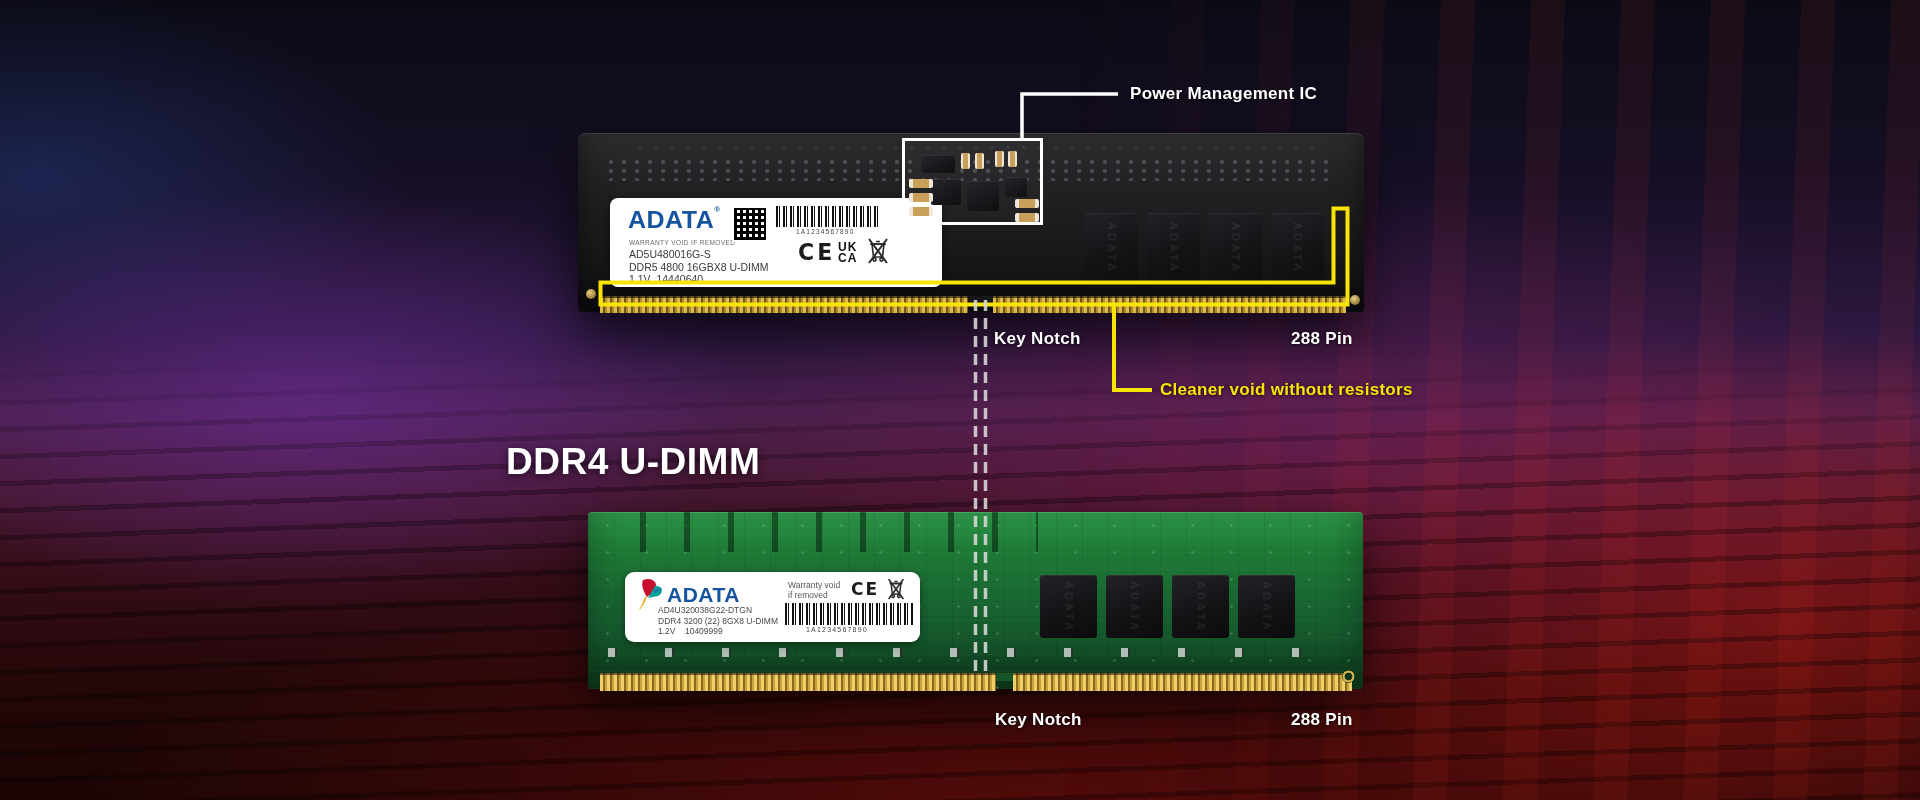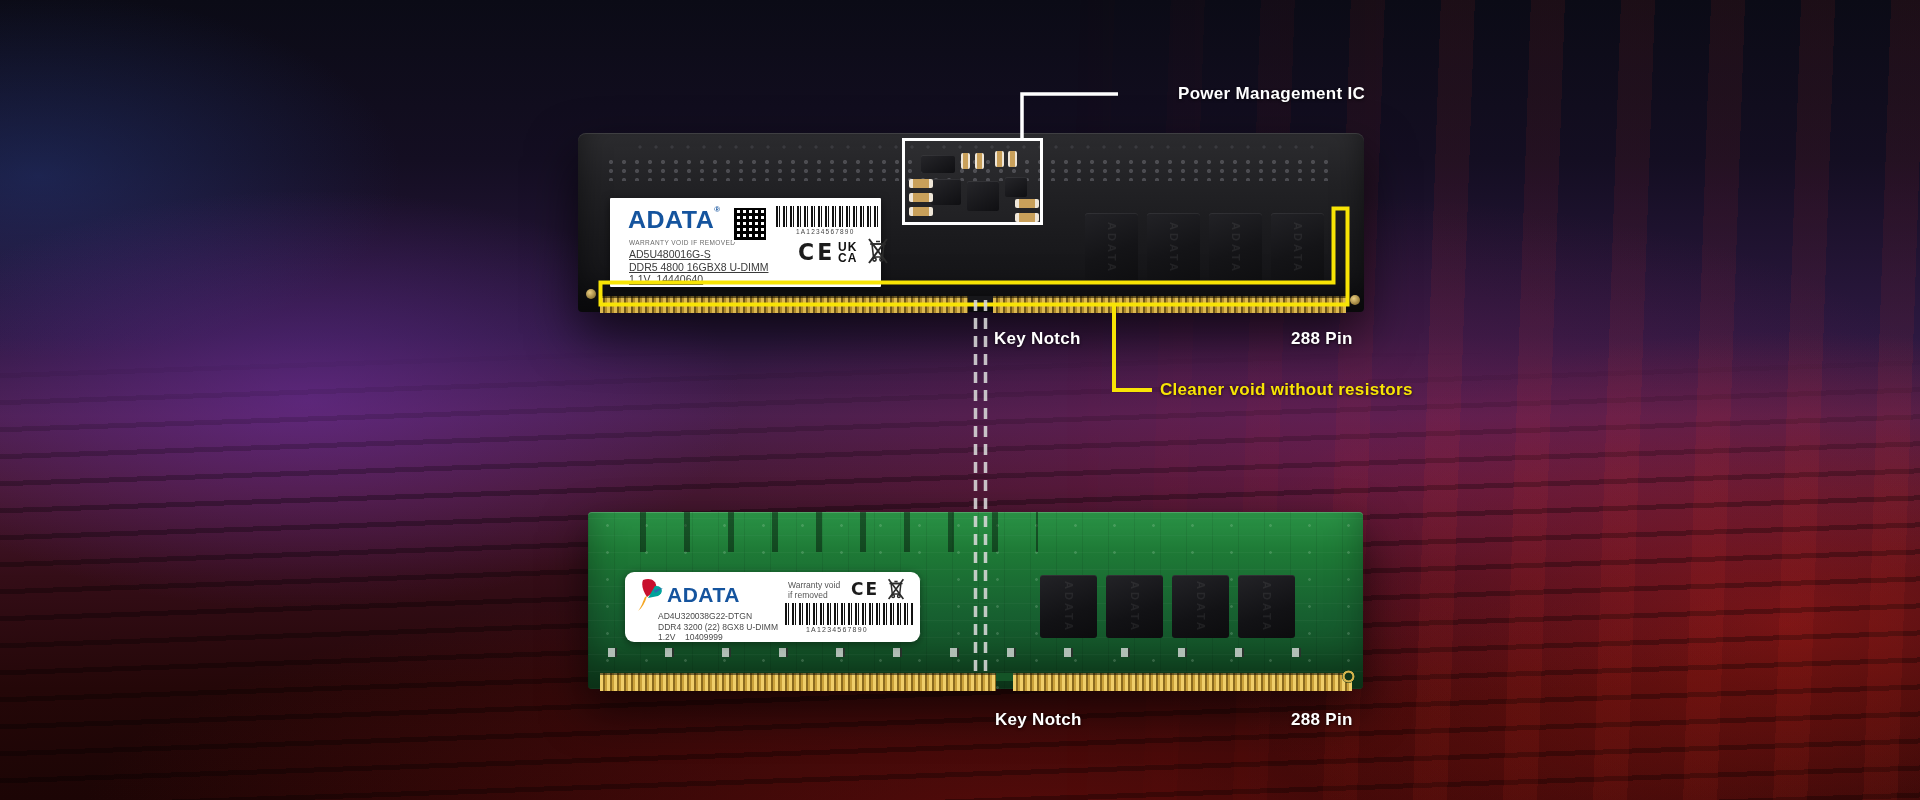--- a/index.html
+++ b/index.html
@@ -45,27 +45,27 @@
     display:flex;align-items:center;justify-content:center;}
   .chipTxt{writing-mode:vertical-rl;font-size:11px;font-weight:bold;letter-spacing:3px;color:rgba(255,255,255,.07);}
   .pins5{position:absolute;top:163px;height:15px;
     background:repeating-linear-gradient(90deg,#dcb851 0 3.5px,#6e561a 3.5px 5px,#b08c2c 5px 7px);
     border-top:2px solid rgba(0,0,0,.55);}
   .stub{position:absolute;background:#17171a;}
   .hole{position:absolute;border-radius:50%;}
   .hole.gold{background:radial-gradient(circle at 38% 35%,#eccf82,#6d5518);}
 
   
-  .lab5{position:absolute;left:32px;top:65px;width:271px;height:89px;background:#fff;border-radius:1px;
+  .lab5{position:absolute;left:32px;top:65px;width:332px;height:89px;background:#fff;border-radius:8px;
     box-shadow:0 2px 8px rgba(0,0,0,.5);color:#3d3d3d;}
   .brand{position:absolute;font-weight:bold;color:#15549e;letter-spacing:.5px;transform:scaleY(.94);}
   .lab5 .brand{left:18px;top:8px;font-size:25px;}
   .reg{font-size:8px;vertical-align:top;position:relative;top:-2px;}
   .lab5 .warr{position:absolute;left:19px;top:41px;font-size:6.5px;letter-spacing:.4px;color:#6a6a6a;}
-  .lab5 .lines{position:absolute;left:19px;top:50px;font-size:10.5px;line-height:12.5px;white-space:pre;color:#3b3b3b;text-decoration:underline;}
+  .lab5 .lines{position:absolute;left:19px;top:50px;font-size:10.5px;line-height:12.5px;white-space:pre;color:#3b3b3b;}
   .qr{position:absolute;left:122px;top:8px;width:32px;height:32px;border:2px solid #fff;
     background:
       repeating-linear-gradient(0deg,#000 0 3px,transparent 3px 6px),
       repeating-linear-gradient(90deg,#000 0 3px,#fff 3px 6px);}
   .bars{position:absolute;
     background:repeating-linear-gradient(90deg,#111 0 2px,#fff 2px 3px,#111 3px 4px,#fff 4px 7px,#111 7px 9px,#fff 9px 10px,#111 10px 11px,#fff 11px 14px);}
   .lab5 .bars{left:166px;top:8px;width:104px;height:21px;}
   .bnum{position:absolute;font-size:6.5px;letter-spacing:1.2px;color:#444;}
   .lab5 .bnum{left:186px;top:30px;}
   .cemark{position:absolute;font-weight:bold;color:#1c1c1c;font-family:"DejaVu Sans",sans-serif;}
@@ -102,37 +102,38 @@
     background:repeating-linear-gradient(90deg,#f0cf6a 0 3.5px,#8a6a1e 3.5px 5px,#caa23c 5px 7px);
     border-top:2px solid rgba(0,0,0,.5);}
   .stub4{position:absolute;background:#145427;}
   .hole4{position:absolute;border-radius:50%;
     background:radial-gradient(circle,#0e3318 38%,#d4b34c 46% 62%,#0e3318 68%);}
 
   
   .lab4{position:absolute;left:37px;top:60px;width:295px;height:70px;background:#fff;border-radius:9px;
     box-shadow:0 2px 8px rgba(0,0,0,.45);color:#444;}
   .lab4 .brand{left:42px;top:11px;font-size:21px;}
-  .lab4 .lines{position:absolute;left:33px;top:39px;font-size:8.5px;line-height:10.5px;white-space:pre;color:#4a4a4a;}
+  .lab4 .lines{position:absolute;left:33px;top:33px;font-size:8.5px;line-height:10.5px;white-space:pre;color:#4a4a4a;}
   .lab4 .warr2{position:absolute;left:163px;top:9px;font-size:8.5px;line-height:9.5px;font-weight:bold;color:#555;}
   .lab4 .cemark{left:226px;top:7px;font-size:17px;letter-spacing:2px;}
   .lab4 .binicon{left:262px;top:5px;}
   .lab4 .bars{left:160px;top:31px;width:128px;height:22px;}
   .lab4 .bnum{left:181px;top:54px;font-size:7px;}
 
   .overlay{position:absolute;left:0;top:0;z-index:30;pointer-events:none;}
   .txt{z-index:40;}
 </style>
 </head>
 <body>
 
 <div class="stage">
   <div class="tex1"></div>
   <div class="tex2"></div>
 
+  <div class="title txt" style="left:506px;top:441px;">DDR4 U-DIMM</div>
 
   <div class="m5">
     <div class="dots"></div>
     <div class="dots2"></div>
 
     <div class="chip5" style="left:507px;">
         <span class="chipTxt">ADATA</span>
       </div>
     <div class="chip5" style="left:569px;">
         <span class="chipTxt">ADATA</span>
@@ -247,21 +248,21 @@
     <path d="M1333.5,208.5 H1347.5 V304.5 H600.5 V282.5 H1333.5 Z" fill="none" stroke="#f8e405" stroke-width="4"></path>
 
     <path d="M1114,305 V390 H1152" fill="none" stroke="#f8e405" stroke-width="4"></path>
 
     <path d="M1022,140 V94 H1118" fill="none" stroke="#ffffff" stroke-width="3.5"></path>
 
     <path d="M975.5,300 V676" stroke="#d9d9d9" stroke-width="3.5" stroke-dasharray="11 7" opacity=".88"></path>
     <path d="M985.5,300 V676" stroke="#d9d9d9" stroke-width="3.5" stroke-dasharray="11 7" opacity=".88"></path>
   </svg>
 
-  <div class="t-label txt" style="left:1178px;top:84px;">Power Management IC</div>
+  <div class="t-label txt" style="left:1130px;top:84px;">Power Management IC</div>
   <div class="t-label t-yellow txt" style="left:1160px;top:380px;">Cleaner void without resistors</div>
 
   <div class="t-label txt" style="left:994px;top:329px;">Key Notch</div>
   <div class="t-label txt" style="left:1291px;top:329px;">288 Pin</div>
 
   <div class="t-label txt" style="left:995px;top:710px;">Key Notch</div>
   <div class="t-label txt" style="left:1291px;top:710px;">288 Pin</div>
 </div>
 
 </body></html>

